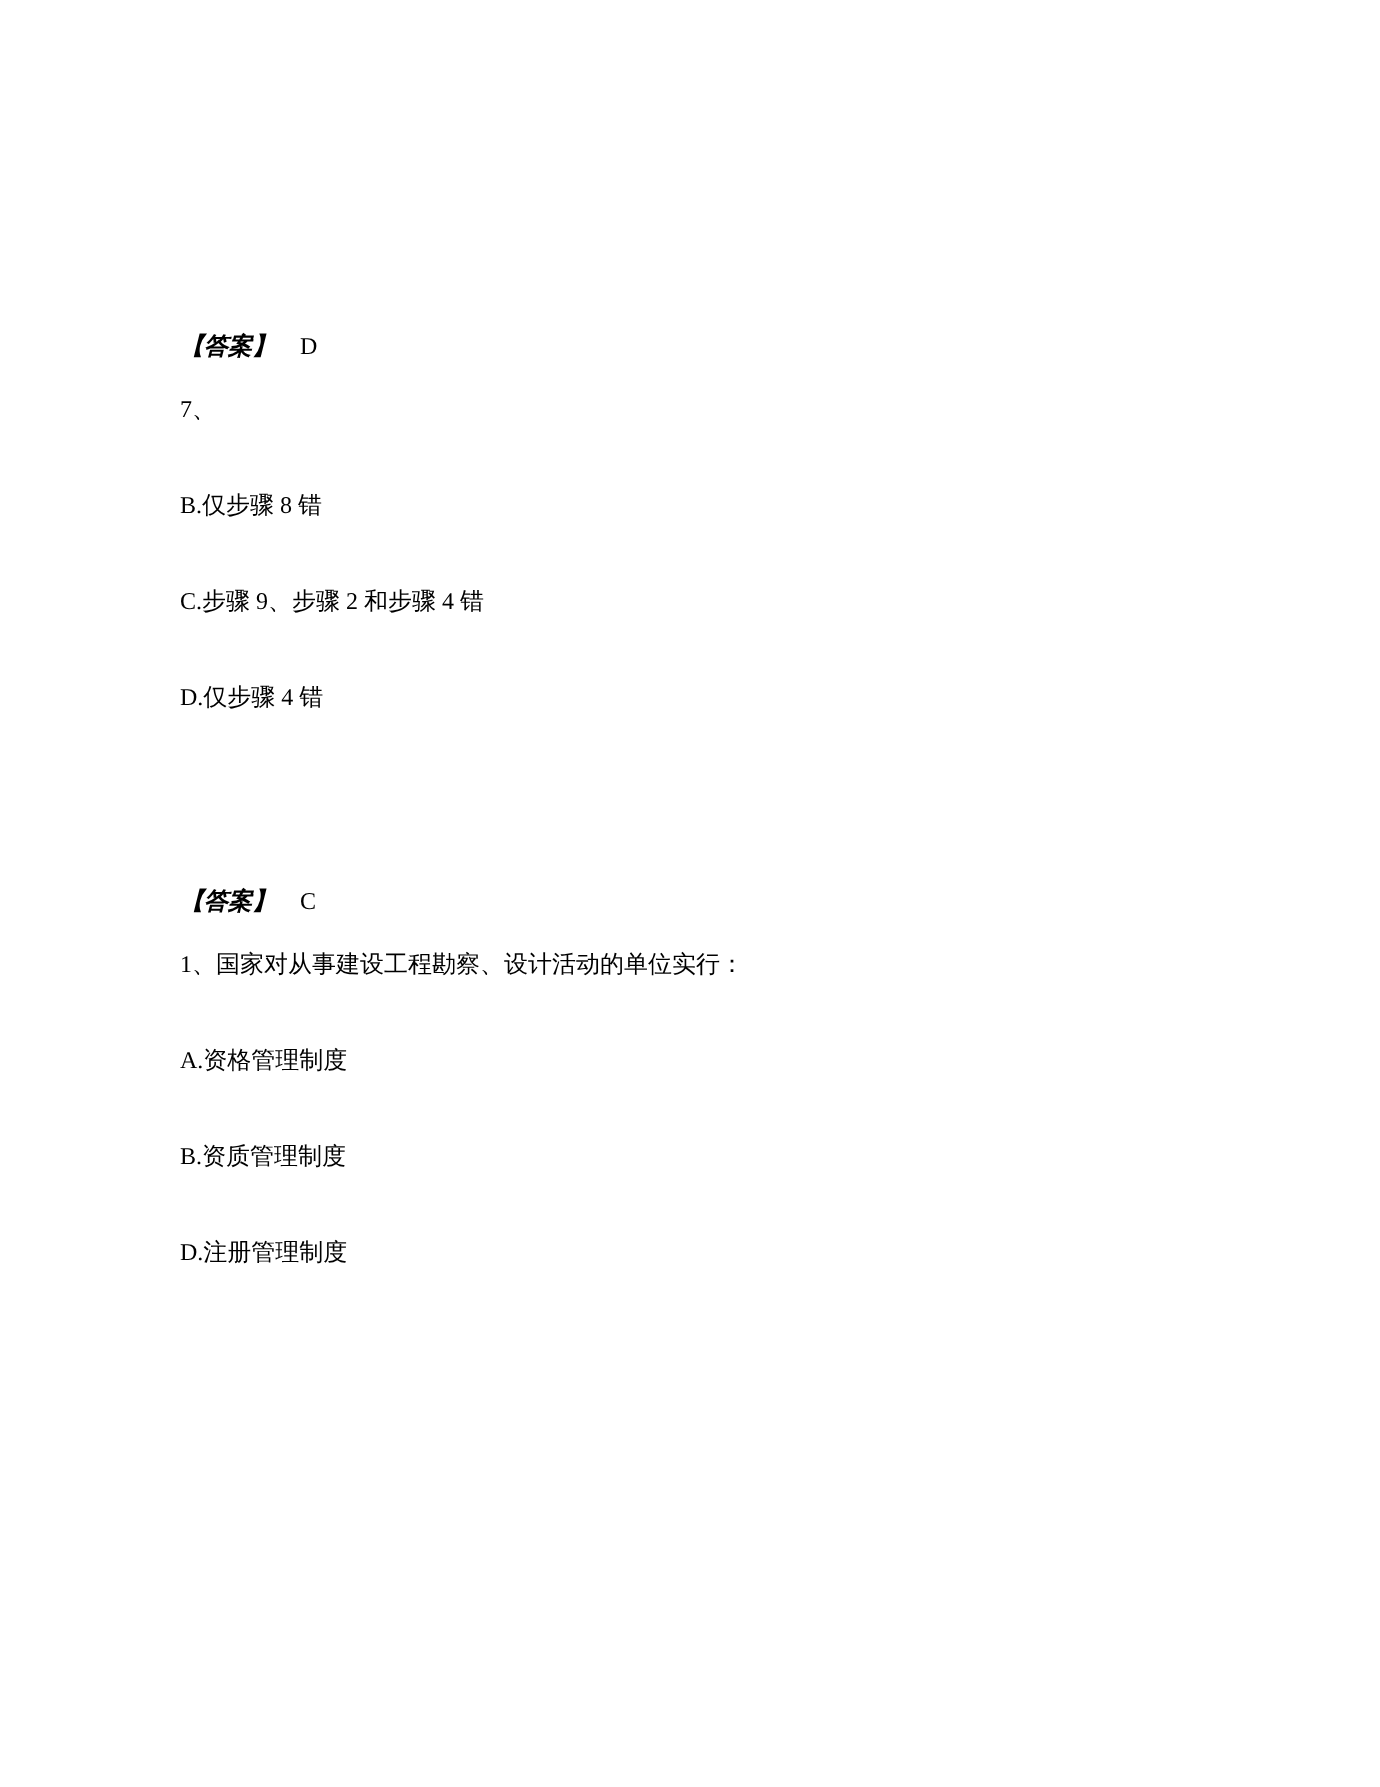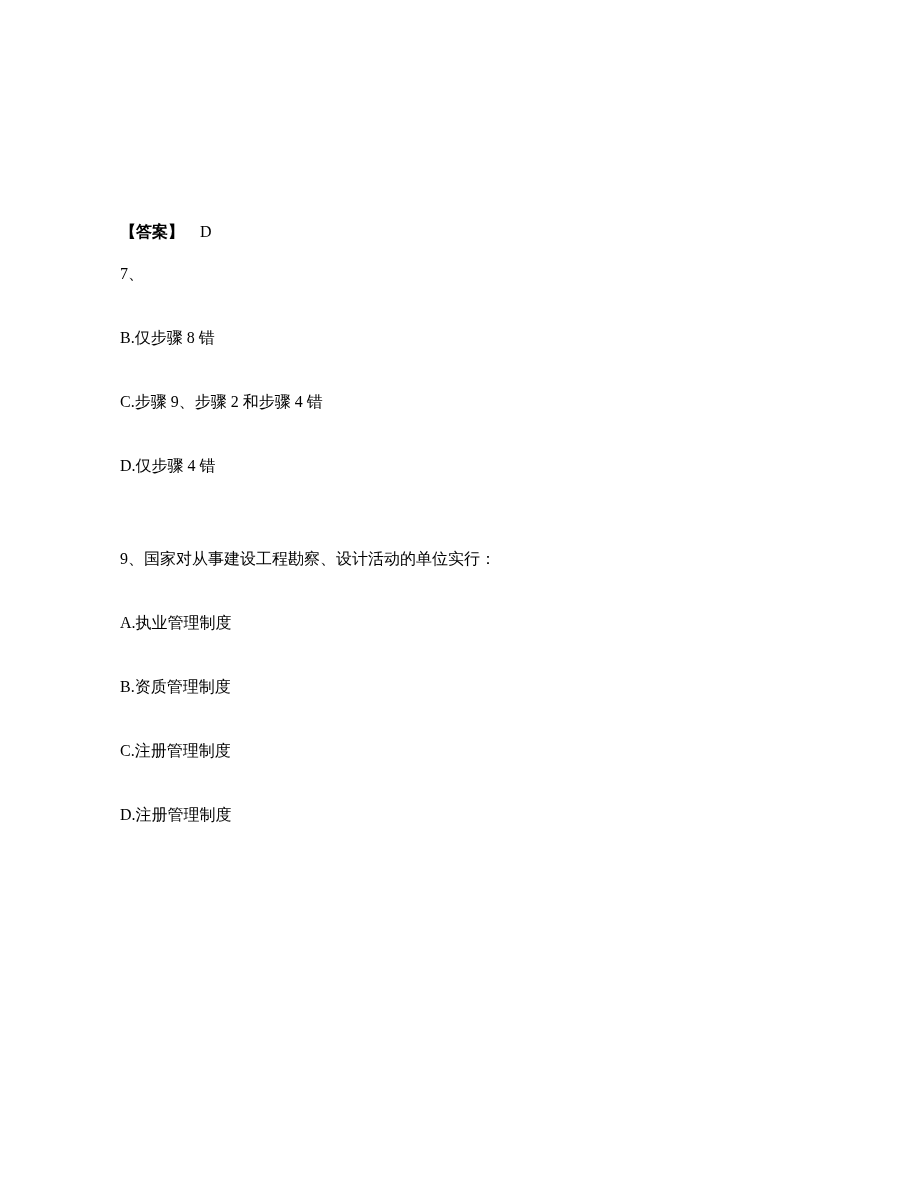--- a/index.html
+++ b/index.html
@@ -15,51 +15,55 @@
       padding: 220px 120px 0 120px;
       font-size: 16px;
       color: #000;
       line-height: 1.5;
     }
     .answer-line {
       margin-bottom: 18px;
     }
     .answer-label {
       font-weight: bold;
+      font-style: italic;
     }
     .answer-value {
       font-weight: normal;
       margin-left: 12px;
     }
     .question-number {
       margin-bottom: 40px;
     }
     .option {
       margin-bottom: 40px;
     }
     .option-d {
-      margin-bottom: 69px;
+      margin-bottom: 112px;
     }
     .answer-line-2 {
       margin-bottom: 18px;
     }
     .question-8 {
       margin-bottom: 40px;
     }
   </style>
 </head>
 <body>
 
 <div class="content">
   <div class="answer-line">
     <span class="answer-label">【答案】</span>
     <span class="answer-value">D</span>
   </div>
   <div class="question-number">7、</div>
   <div class="option">B.仅步骤 8 错</div>
   <div class="option">C.步骤 9、步骤 2 和步骤 4 错</div>
   <div class="option option-d">D.仅步骤 4 错</div>
-  <div class="question-8">9、国家对从事建设工程勘察、设计活动的单位实行：</div>
-  <div class="option">A.执业管理制度</div>
+  <div class="answer-line-2">
+    <span class="answer-label">【答案】</span>
+    <span class="answer-value">C</span>
+  </div>
+  <div class="question-8">1、国家对从事建设工程勘察、设计活动的单位实行：</div>
+  <div class="option">A.资格管理制度</div>
   <div class="option">B.资质管理制度</div>
-  <div class="option">C.注册管理制度</div>
   <div class="option">D.注册管理制度</div>
 </div>
 
 </body></html>

